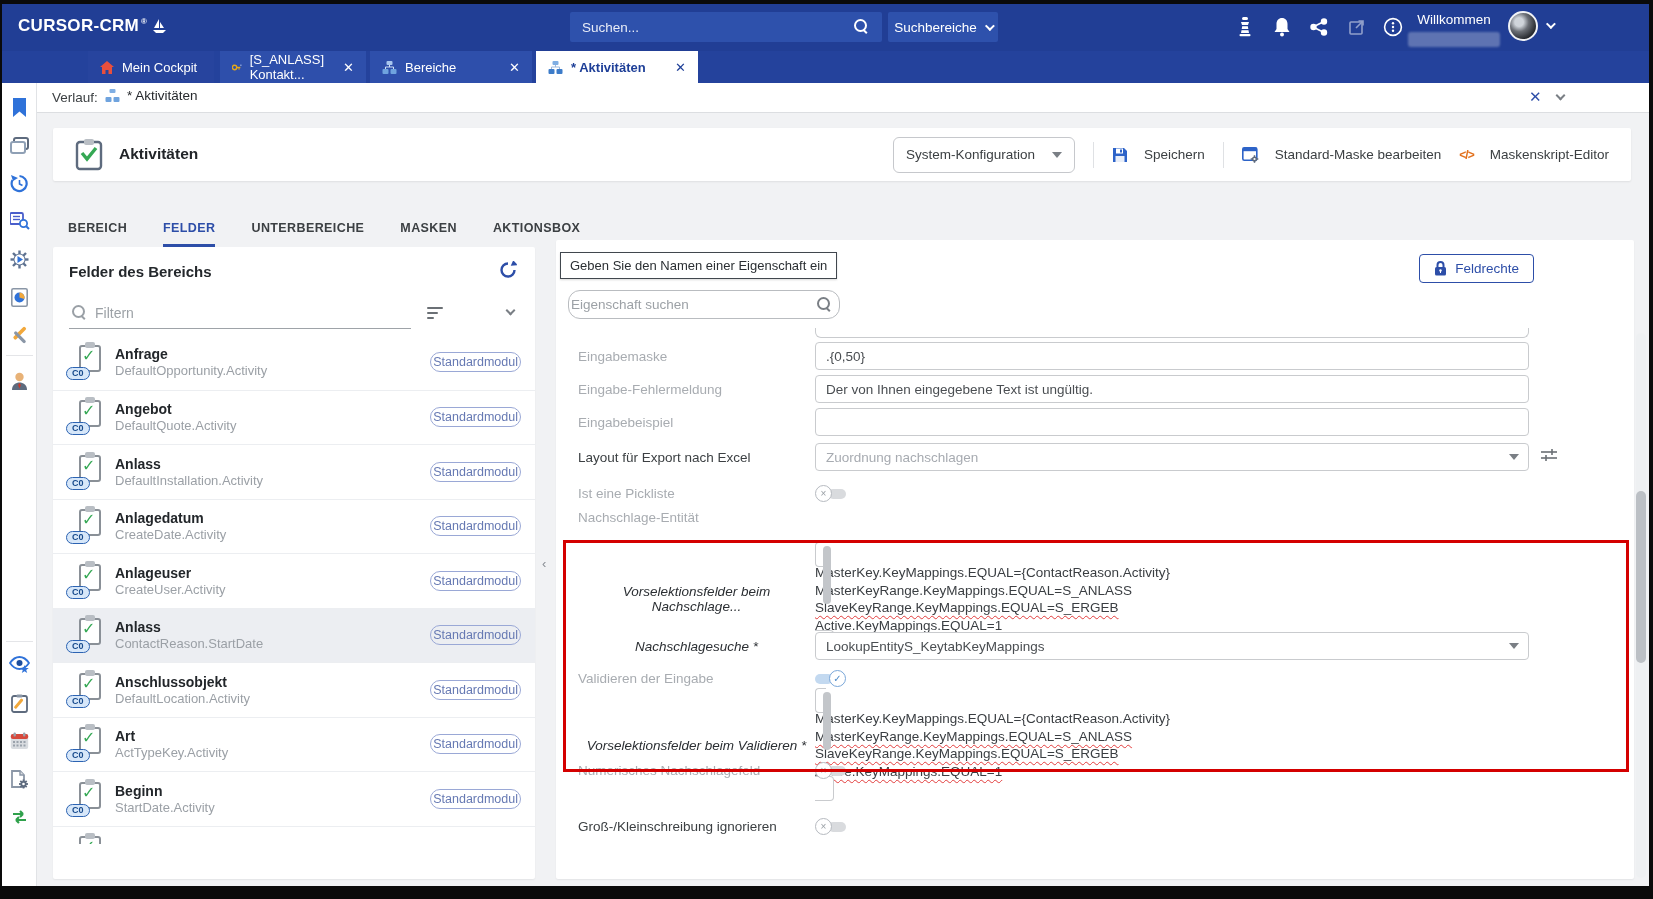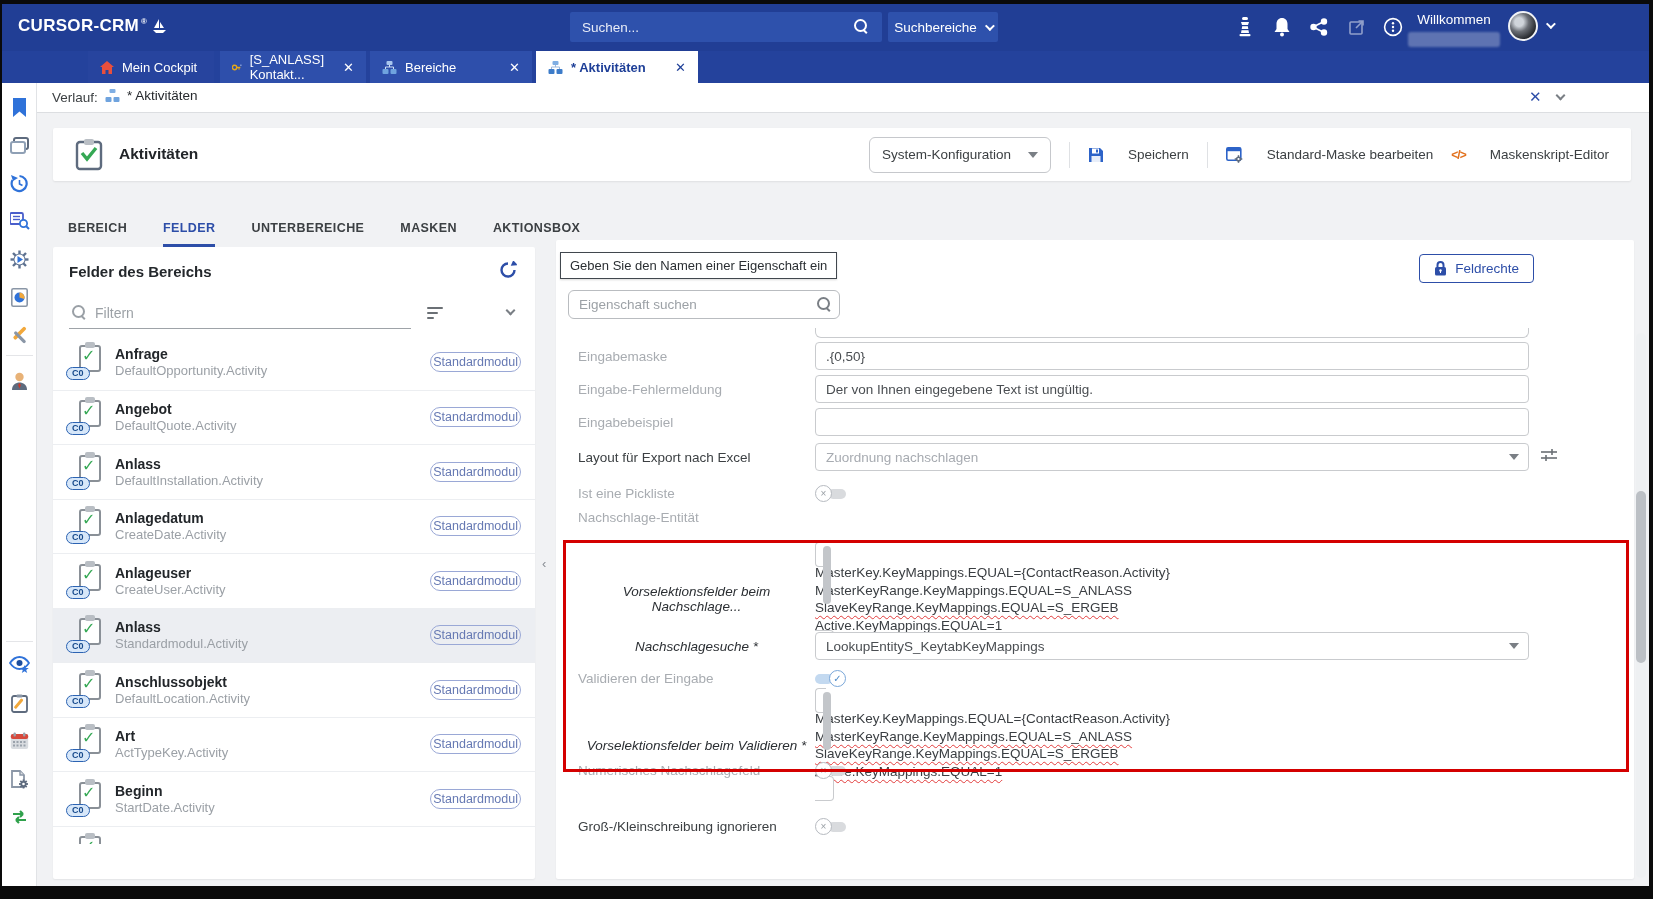--- a/index.html
+++ b/index.html
@@ -58,21 +58,21 @@
 
   
   .hcard { position:absolute; left:16px; top:15px; width:1578px; height:53px; background:#fff; border-radius:2px; box-shadow:0 1px 2px rgba(0,0,0,.08); }
   .hcard .ttl { position:absolute; left:66px; top:17px; font-size:15.5px; font-weight:bold; color:#222529; }
   .clipbig { position:absolute; left:22px; top:10px; }
   .hright { position:absolute; right:22px; top:0; height:53px; display:flex; align-items:center; gap:18px; }
   .selbox { width:182px; height:36px; border:1px solid #c6c8cc; border-radius:6px; display:flex; align-items:center; padding:0 12px; font-size:13.5px; color:#3c4043; cursor:pointer; }
   .selbox .caret { margin-left:auto; }
   .caret { width:0; height:0; border-left:5px solid transparent; border-right:5px solid transparent; border-top:6px solid #7a7f85; }
   .vsep { width:1px; height:26px; background:#dfe1e4; }
-  .hbtn { display:flex; align-items:center; gap:24px; font-size:13.5px; color:#3c4043; cursor:pointer; white-space:nowrap; }
+  .hbtn { display:flex; align-items:center; gap:16px; font-size:13.5px; color:#3c4043; cursor:pointer; white-space:nowrap; }
   .codeico { color:#E2711D; font-weight:bold; font-size:12px; letter-spacing:-1px; }
 
   
   .stabs { position:absolute; left:31px; top:88px; display:flex; gap:36px;margin-top:20px; }
   .stab { font-size:12.5px; font-weight:bold; letter-spacing:.4px; color:#3c4043; padding-bottom:9px; cursor:pointer; }
   .stab.active { color:#2D4EA8; border-bottom:3px solid #2D4EA8; }
 
   
   .lcard { position:absolute; left:16px; top:134px; width:482px; height:632px; background:#fff; border-radius:2px; box-shadow:0 1px 2px rgba(0,0,0,.06); overflow:hidden; }
   .lttl { position:absolute; left:16px; top:16px; font-size:15px; font-weight:bold; color:#24282c; }
@@ -101,21 +101,21 @@
   .fbadge { margin-left:auto; border:1px solid #9AA8D6; color:#6679B3; border-radius:12px; font-size:12.5px; padding:2px 2px; white-space:nowrap; }
 
   
   .divchev { position:absolute; left:505px; top:443px; font-size:13px; color:#8a8f95; }
 
   
   .rcard { position:absolute; left:519px; top:127px; width:1078px; height:639px; background:#fff; border-radius:2px; box-shadow:0 1px 2px rgba(0,0,0,.06); }
   .hintbox { position:absolute; left:4px; top:12px; border:1px solid #41474e; background:#fff; font-size:13px; color:#2b2f33; padding:5px 9px; box-shadow:0 1px 2px rgba(0,0,0,.15); }
   .fr-btn { position:absolute; right:100px; top:14px; height:29px; display:flex; align-items:center; gap:8px; border:1px solid #2D4EA8; border-radius:4px; background:#fff; color:#2D4EA8; font-size:13.5px; padding:0 14px; cursor:pointer; font-family:inherit; }
   .psearch { position:absolute; left:12px; top:50px; width:272px; height:29px; }
-  .psearch input { width:100%; height:100%; border:1px solid #b9bcc0; border-radius:6px; font-size:13.5px; color:#3c4043; padding:0 30px 0 10px; outline:none; font-family:inherit; }
+  .psearch input { width:100%; height:100%; border:1px solid #b9bcc0; border-radius:12px; font-size:13.5px; color:#3c4043; padding:0 30px 0 2px; outline:none; font-family:inherit; }
   .psearch input::placeholder { color:#9ca1a6; opacity:1; }
   .psearch .mag { position:absolute; right:9px; top:7px; }
 
   
   .sliver { position:absolute; left:259px; top:88px; width:714px; height:10px; border:1px solid #c9cbce; border-top:none; border-radius:0 0 6px 6px; }
   .frw { position:absolute; left:22px; width:951px; display:flex; align-items:center; }
   .flabel { width:237px; flex:0 0 237px; font-size:13.5px; }
   .flabel.dim { color:#A8ACB1; }
   .flabel.dark { color:#3c4043; }
   .flabel.ital { color:#2b2f33; font-style:italic;text-align:center; }
@@ -546,21 +546,21 @@
         </div>
         <div class="frow-i sel">
           <span class="fico">
               <span class="clip">
                 <span class="chk">✓</span>
               </span>
               <span class="copill">C0</span>
             </span>
           <span class="ftxt">
               <span class="fname">Anlass</span>
-              <span class="fpath">Standardmodul.Activity</span>
+              <span class="fpath">ContactReason.StartDate</span>
             </span>
           <span class="fbadge">Standardmodul</span>
         </div>
         <div class="frow-i">
           <span class="fico">
               <span class="clip">
                 <span class="chk">✓</span>
               </span>
               <span class="copill">C0</span>
             </span>

